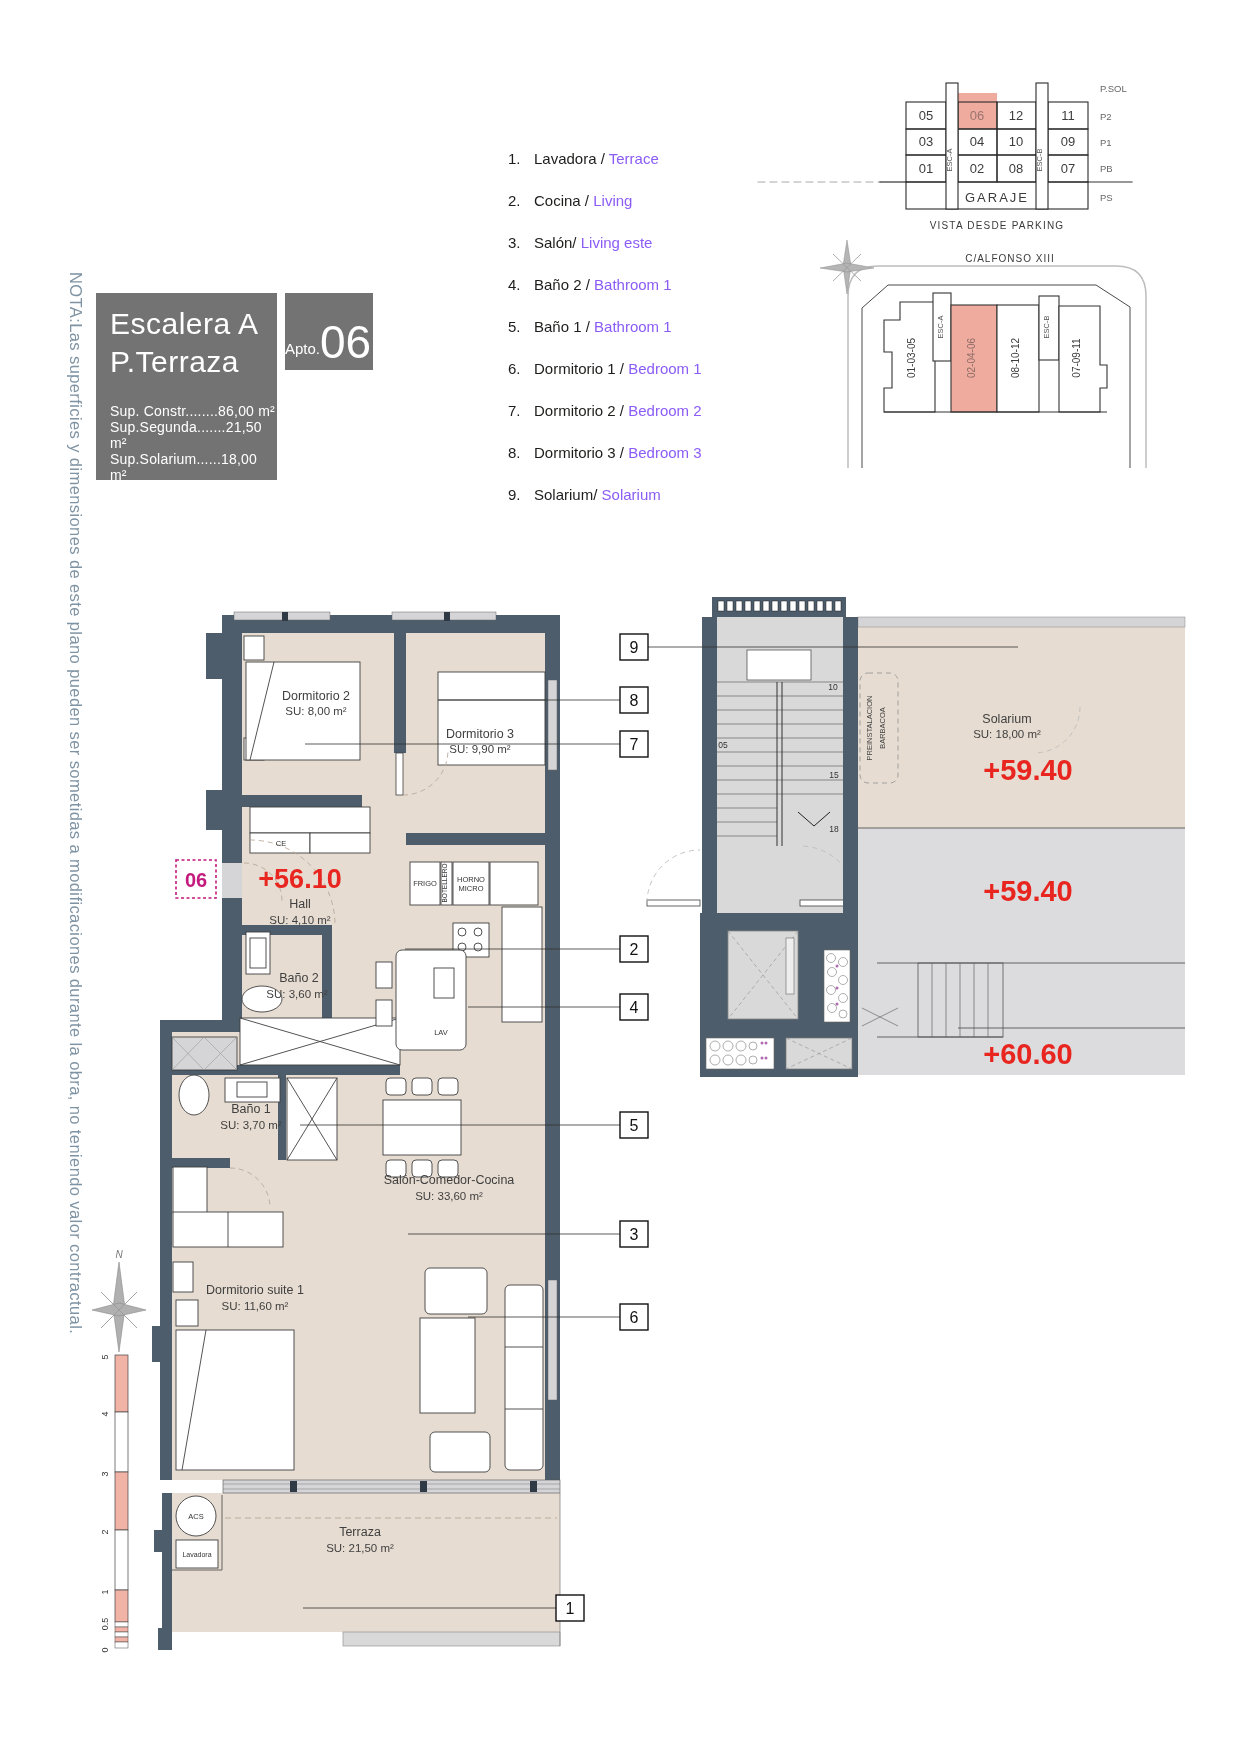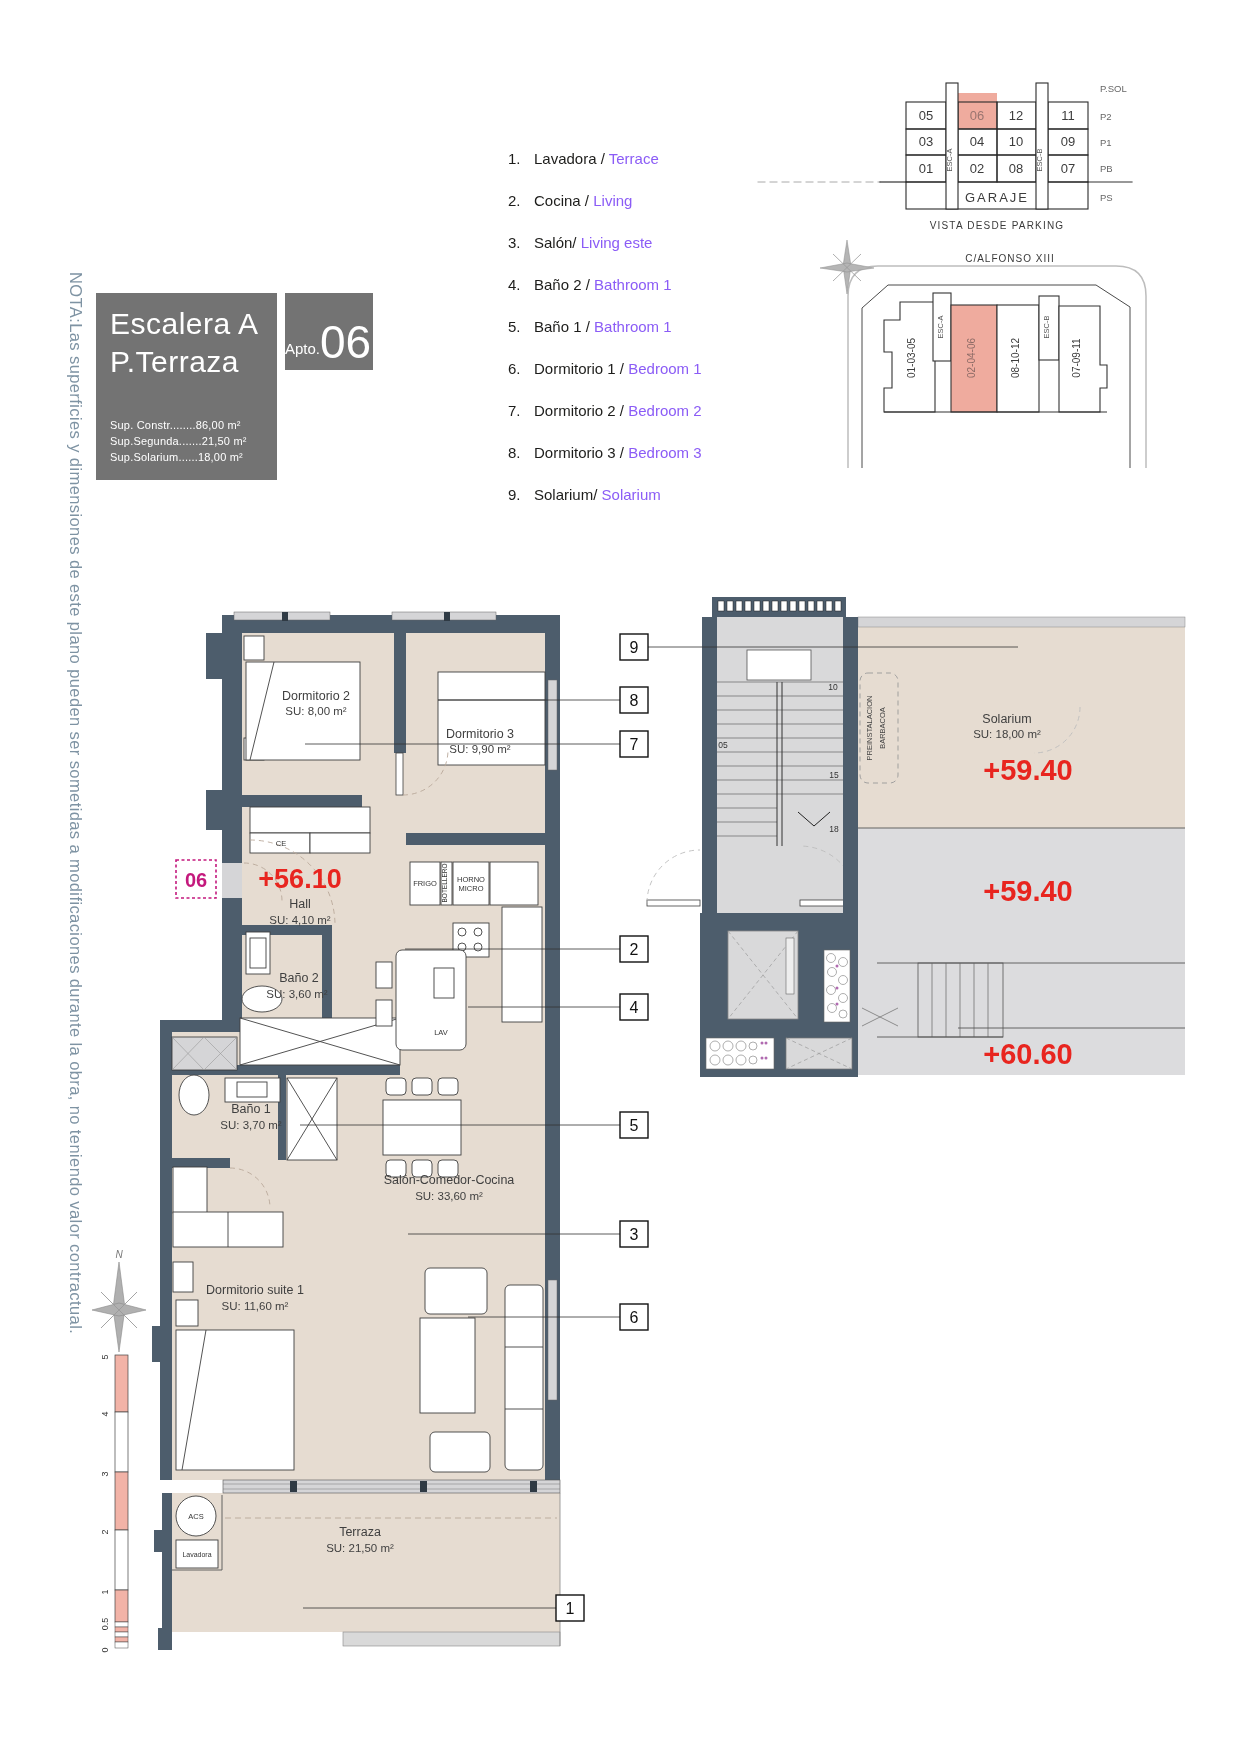--- a/index.html
+++ b/index.html
@@ -5,21 +5,21 @@
   html,body{margin:0;padding:0;background:#ffffff;}
   #page{position:relative;width:1241px;height:1755px;background:#fff;overflow:hidden;
         font-family:"Liberation Sans", sans-serif;}
   #plan-svg{position:absolute;left:0;top:0;}
   .note-vert{position:absolute;left:85px;top:272px;width:1205px;
     transform:rotate(90deg);transform-origin:0 0;
     font-size:16.5px;letter-spacing:0.4px;color:#7e93a3;white-space:nowrap;}
   .tbox{position:absolute;background:#737373;color:#fff;}
   .tbox-main{left:96px;top:293px;width:181px;height:187px;box-sizing:border-box;padding:12px 0 0 14px;}
   .tbox-main .big{font-size:30px;font-weight:300;line-height:38px;letter-spacing:0.5px;}
-  .tbox-main .sups{margin-top:36px;font-size:11px;font-weight:300;line-height:16px;letter-spacing:0.2px;}
+  .tbox-main .sups{margin-top:22px;font-size:14px;font-weight:300;line-height:16px;letter-spacing:0.2px;}
   .tbox-apto{left:285px;top:293px;width:88px;height:77px;display:flex;align-items:flex-end;justify-content:flex-start;padding-bottom:8px;box-sizing:border-box;}
   .tbox-apto .pre{font-size:15px;font-weight:300;margin-bottom:5px;}
   .tbox-apto .num{font-size:46px;font-weight:300;line-height:40px;}
   .legend{position:absolute;left:508px;top:150px;font-size:15px;color:#1d1d1b;}
   .legend .li{display:flex;margin-bottom:25px;}
   .legend .n{width:26px;}
   .legend .en{color:#8b5cf6;}
   svg text{font-family:"Liberation Sans", sans-serif;}
 </style>
 </head>

